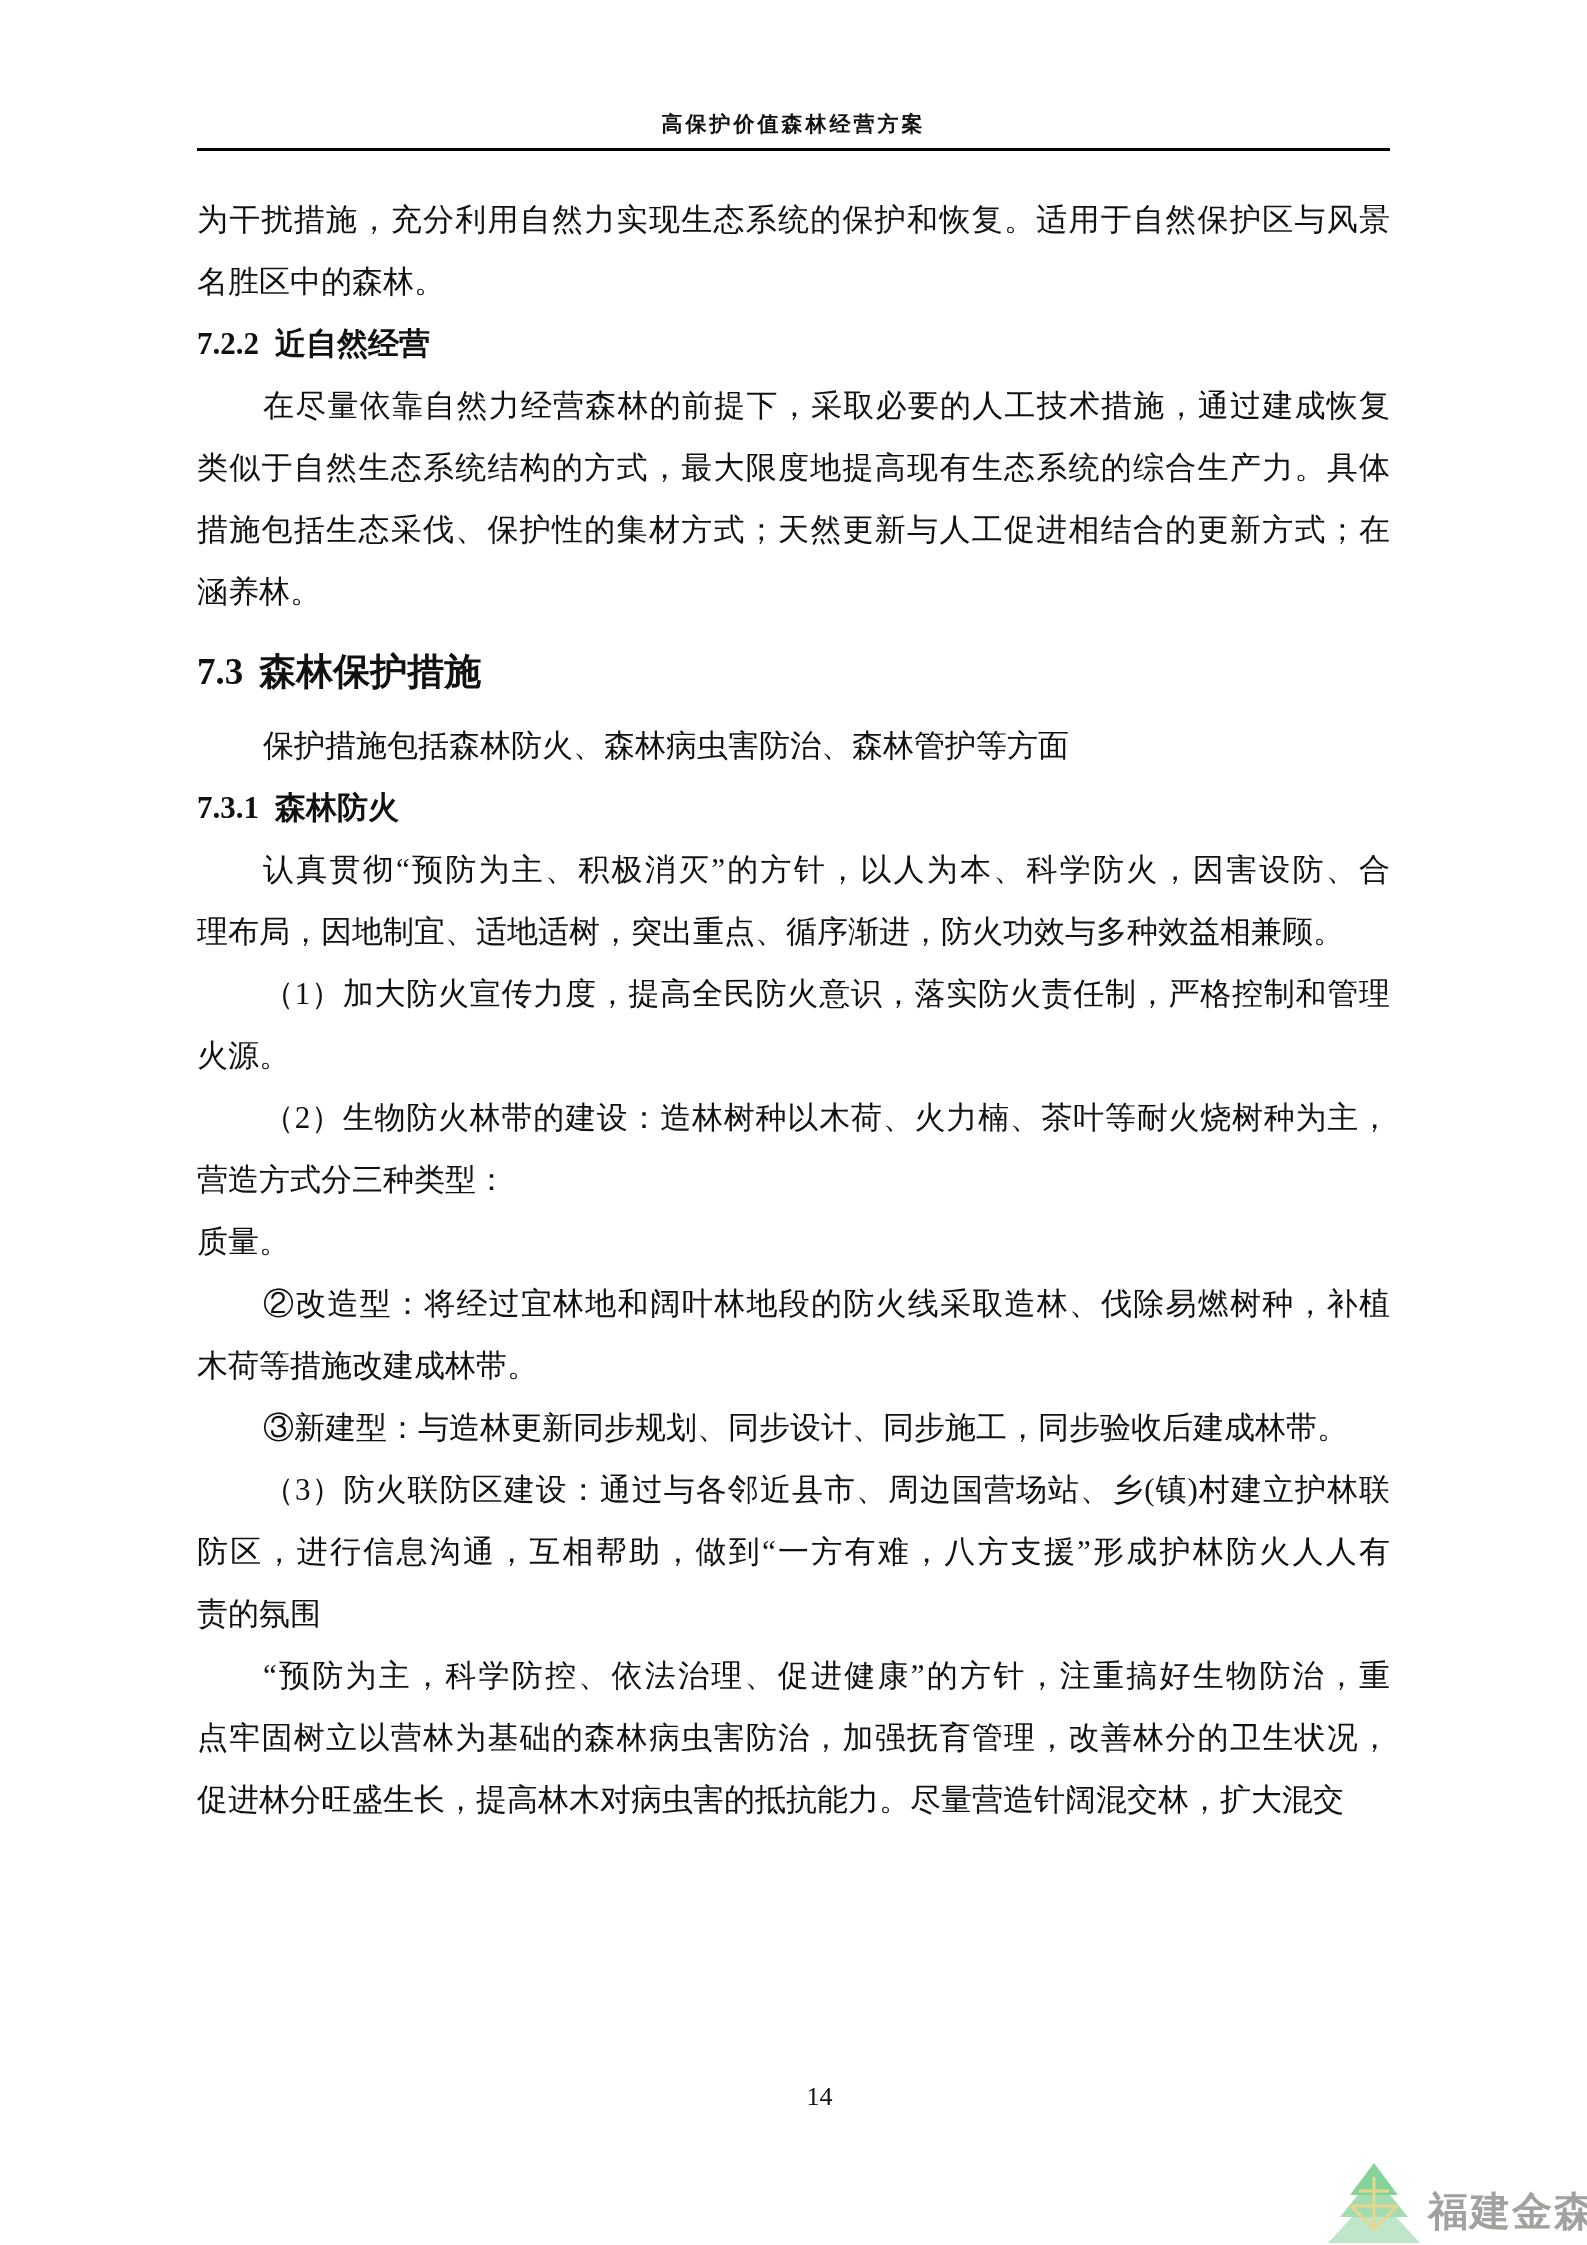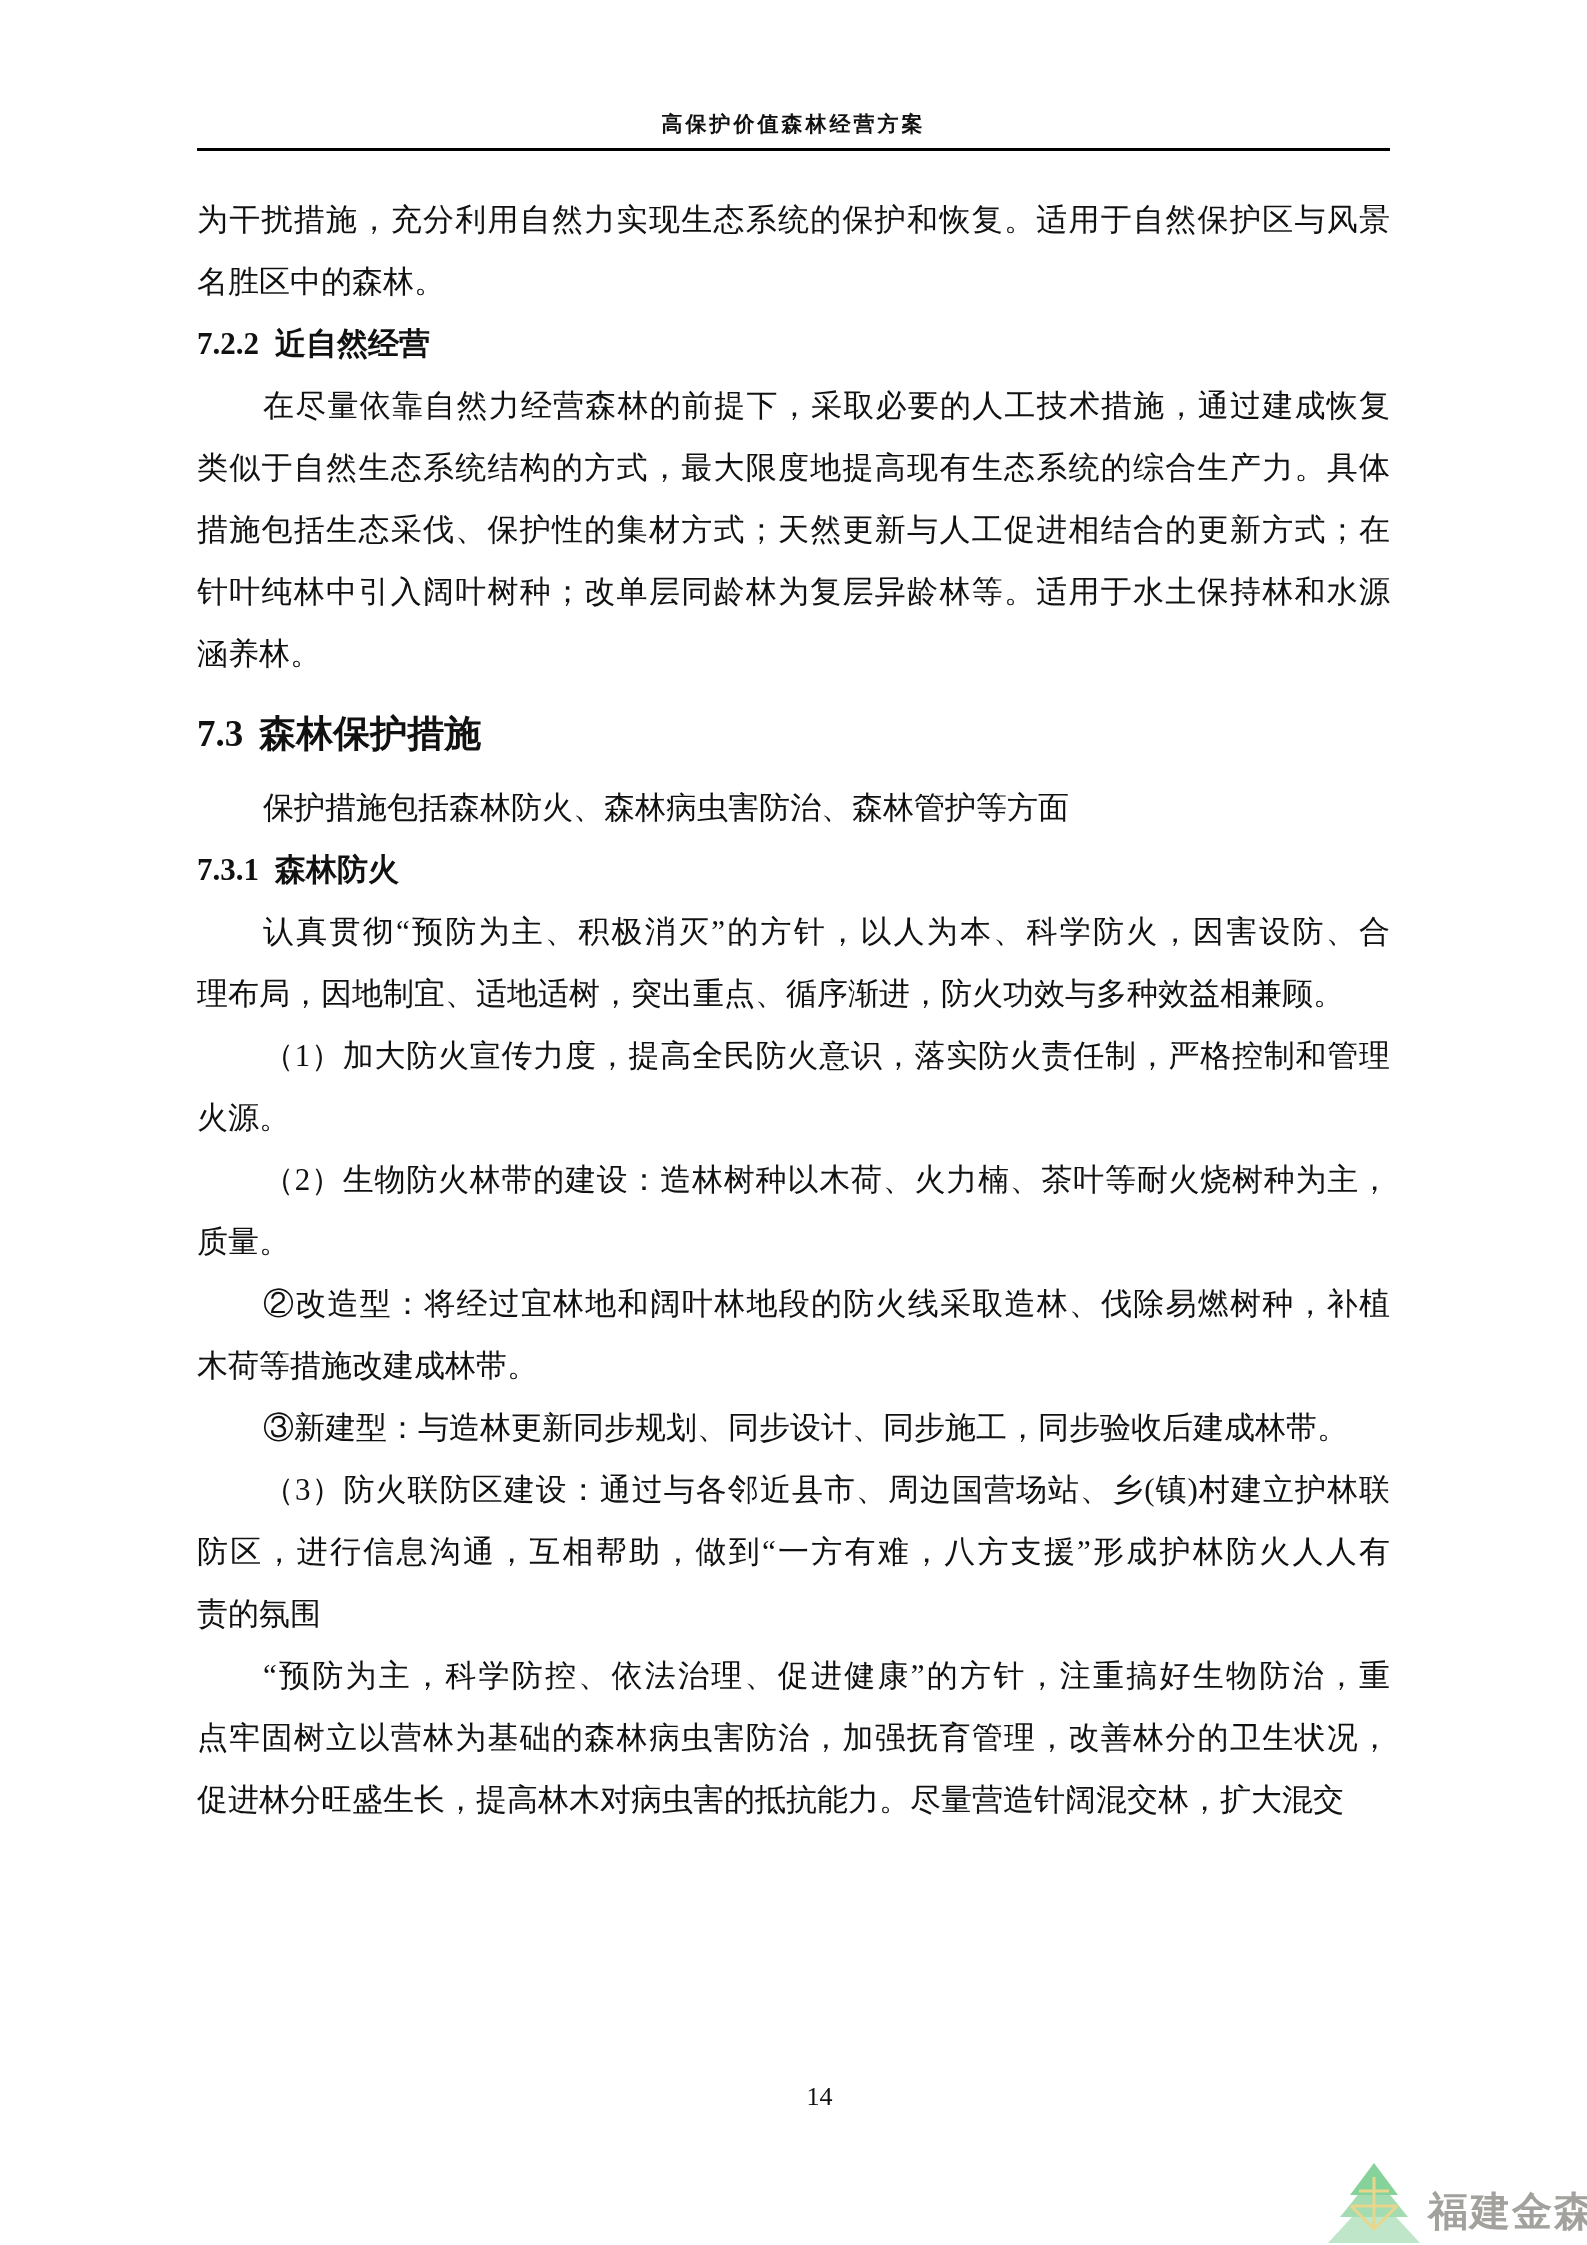--- a/index.html
+++ b/index.html
@@ -92,30 +92,30 @@
     <div class="rule"></div>
   </div>
 
   <div class="doc-body" id="doc-body">
       <p class="line j">为干扰措施，充分利用自然力实现生态系统的保护和恢复。适用于自然保护区与风景</p>
       <p class="line">名胜区中的森林。</p>
       <div class="h3"><span class="num">7.2.2</span><span class="ttl">近自然经营</span></div>
       <p class="line j i">在尽量依靠自然力经营森林的前提下，采取必要的人工技术措施，通过建成恢复</p>
       <p class="line j">类似于自然生态系统结构的方式，最大限度地提高现有生态系统的综合生产力。具体</p>
       <p class="line j">措施包括生态采伐、保护性的集材方式；天然更新与人工促进相结合的更新方式；在</p>
-      <p class="line j">针叶纯林中引入阔叶树种；改单层同龄林为复层异龄林等。适用于水土保持林和水源</p>
       <p class="line">涵养林。</p>
       <div class="h2"><span class="num">7.3</span><span class="ttl">森林保护措施</span></div>
       <p class="line i">保护措施包括森林防火、森林病虫害防治、森林管护等方面</p>
       <div class="h3"><span class="num">7.3.1</span><span class="ttl">森林防火</span></div>
       <p class="line j i">认真贯彻“预防为主、积极消灭”的方针，以人为本、科学防火，因害设防、合</p>
       <p class="line">理布局，因地制宜、适地适树，突出重点、循序渐进，防火功效与多种效益相兼顾。</p>
       <p class="line j i">（1）加大防火宣传力度，提高全民防火意识，落实防火责任制，严格控制和管理</p>
       <p class="line">火源。</p>
       <p class="line j i">（2）生物防火林带的建设：造林树种以木荷、火力楠、茶叶等耐火烧树种为主，</p>
+      <p class="line">营造方式分三种类型：</p>
       <p class="line">质量。</p>
       <p class="line j i">②改造型：将经过宜林地和阔叶林地段的防火线采取造林、伐除易燃树种，补植</p>
       <p class="line">木荷等措施改建成林带。</p>
       <p class="line i">③新建型：与造林更新同步规划、同步设计、同步施工，同步验收后建成林带。</p>
       <p class="line j i">（3）防火联防区建设：通过与各邻近县市、周边国营场站、乡(镇)村建立护林联</p>
       <p class="line j">防区，进行信息沟通，互相帮助，做到“一方有难，八方支援”形成护林防火人人有</p>
       <p class="line">责的氛围</p>
       <p class="line j i">“预防为主，科学防控、依法治理、促进健康”的方针，注重搞好生物防治，重</p>
       <p class="line j">点牢固树立以营林为基础的森林病虫害防治，加强抚育管理，改善林分的卫生状况，</p>
       <p class="line">促进林分旺盛生长，提高林木对病虫害的抵抗能力。尽量营造针阔混交林，扩大混交</p>

